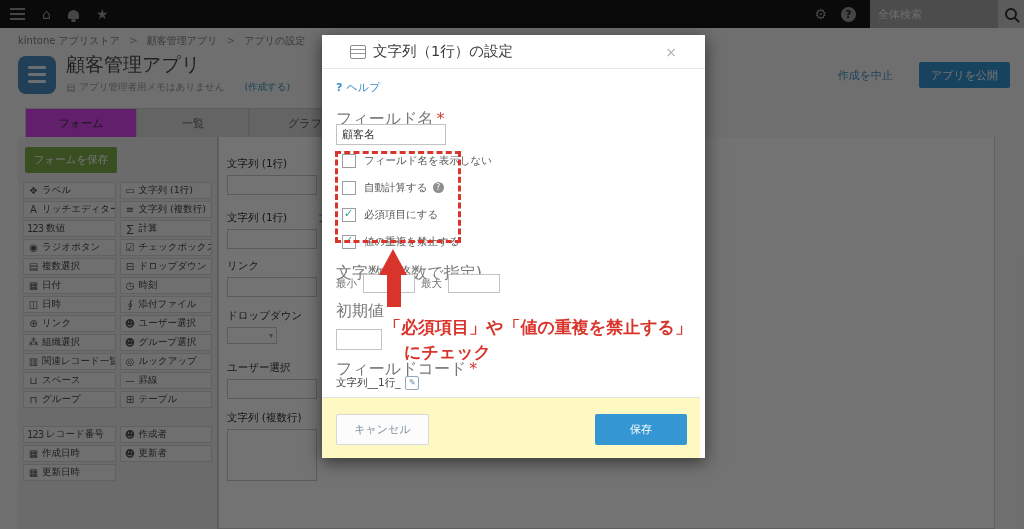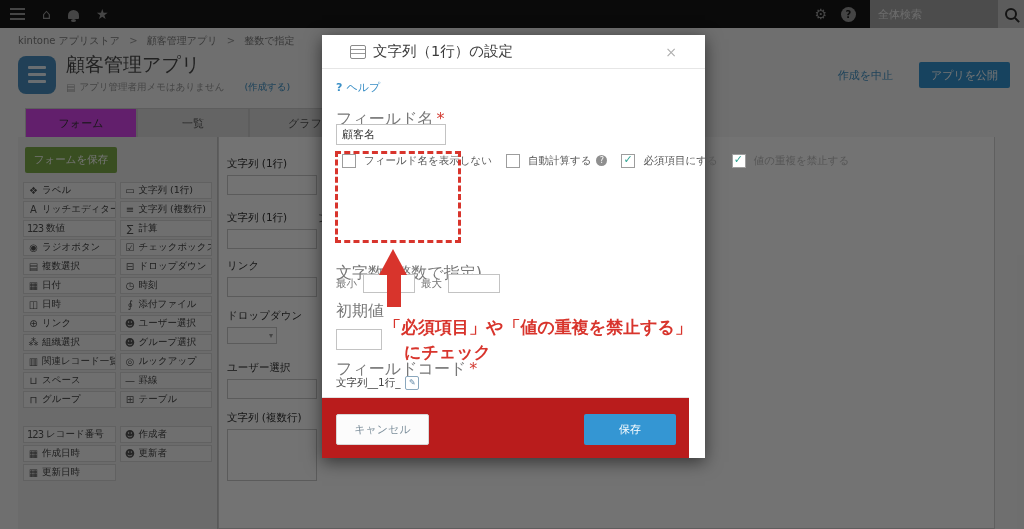--- a/index.html
+++ b/index.html
@@ -70,36 +70,36 @@
   .modal-title{font-size:14.5px;color:#3a3a3a;}
   .modal-close{margin-left:auto;color:#b0b0b0;font-size:14px;cursor:pointer;}
   .m-abs{position:absolute;}
   .help-link{left:14px;top:45px;font-size:11px;color:#3a8fc6;cursor:pointer;}
   .help-link b{font-weight:bold;margin-right:4px;}
   .mlabel{font-size:16px;color:#777;}
   .req{color:#d33c33;margin-left:3px;}
   .minput{border:1px solid #c3c3c3;background:#fff;font-size:11px;color:#333;padding:0 5px;box-sizing:border-box;outline:none;}
   .fname-label{left:14px;top:74px;}
   .fname-input{left:14px;top:89px;width:110px;height:21px;}
-  .chk-col{left:20px;top:119px;display:flex;flex-direction:row;gap:14px;}
+  .chk-col{left:20px;top:119px;display:flex;flex-direction:column;gap:14px;}
   .chk-row{display:flex;align-items:center;height:13px;cursor:pointer;}
   .chk{width:12px;height:12px;border:1px solid #9d9d9d;background:#fff;position:relative;box-sizing:content-box;flex:none;}
   .chk.checked::after{content:"✓";position:absolute;left:1px;top:-2px;color:var(--check);font-size:11px;font-weight:bold;}
   .chk-label{font-size:10.5px;color:#555;margin-left:8px;white-space:nowrap;}
   .info-dot{width:11px;height:11px;border-radius:50%;background:#8f8f8f;color:#fff;font-size:8px;text-align:center;line-height:11px;margin-left:5px;cursor:pointer;}
   .len-label{left:14px;top:228px;}
   .minmax{left:14px;top:239px;display:flex;align-items:center;gap:6px;}
   .mm-label{font-size:10.5px;color:#777;}
   .mm-input{width:52px;height:19px;}
   .default-label{left:14px;top:266px;}
   .default-input{left:14px;top:294px;width:46px;height:21px;}
   .fcode-label{left:14px;top:324px;}
   .fcode-row{left:14px;top:341px;display:flex;align-items:center;font-size:10.5px;color:#444;}
   .edit-icon{width:12px;height:12px;border:1px solid #8aa7bd;border-radius:2px;margin-left:5px;color:#5f87a5;font-size:8px;line-height:11px;text-align:center;cursor:pointer;}
-  .modal-footer{position:absolute;left:0;right:16px;bottom:0;height:60px;border-top:1px solid #e2e2e2;background:#b91c1c;}
+  .modal-footer{position:absolute;left:0;right:5px;bottom:0;height:60px;border-top:1px solid #e2e2e2;background:#fef9c3;}
   .btn-cancel{position:absolute;left:14px;top:16px;width:93px;height:31px;background:#fcfcfc;border:1px solid #d8d8d8;border-radius:2px;color:#7e909c;font-size:11px;cursor:pointer;}
   .btn-save{position:absolute;right:13px;top:16px;width:92px;height:31px;background:var(--accent);border:none;border-radius:2px;color:#fff;font-size:11px;cursor:pointer;}
   
   .red-rect{position:absolute;left:13px;top:116px;width:126px;height:92px;border:3px dashed var(--red);box-sizing:border-box;z-index:5;pointer-events:none;}
   .arrow-head{position:absolute;left:57px;top:214px;width:0;height:0;border-left:14px solid transparent;border-right:14px solid transparent;border-bottom:26px solid var(--red);z-index:5;}
   .arrow-stem{position:absolute;left:65px;top:239px;width:14px;height:33px;background:var(--red);z-index:5;}
   .ann-line{position:absolute;z-index:5;font-size:17px;font-weight:bold;color:var(--red);white-space:nowrap;margin-top:12px;}
   .ann1{left:62px;top:269px;}
   .ann2{left:82px;top:294px;}
 </style>
@@ -125,21 +125,21 @@
       <span class="mag"></span>
     </button>
   </div>
 </div>
 
 <div class="breadcrumb">
   <span class="crumb">kintone アプリストア</span>
   <span class="sep">&gt;</span>
   <span class="crumb">顧客管理アプリ</span>
   <span class="sep">&gt;</span>
-  <span class="crumb">整数で指定</span>
+  <span class="crumb">アプリの設定</span>
 </div>
 
 <div class="app-header">
   <div class="app-icon">
       <i></i>
       <i></i>
       <i></i>
     </div>
   <div class="app-title">顧客管理アプリ</div>
   <div class="app-memo">

